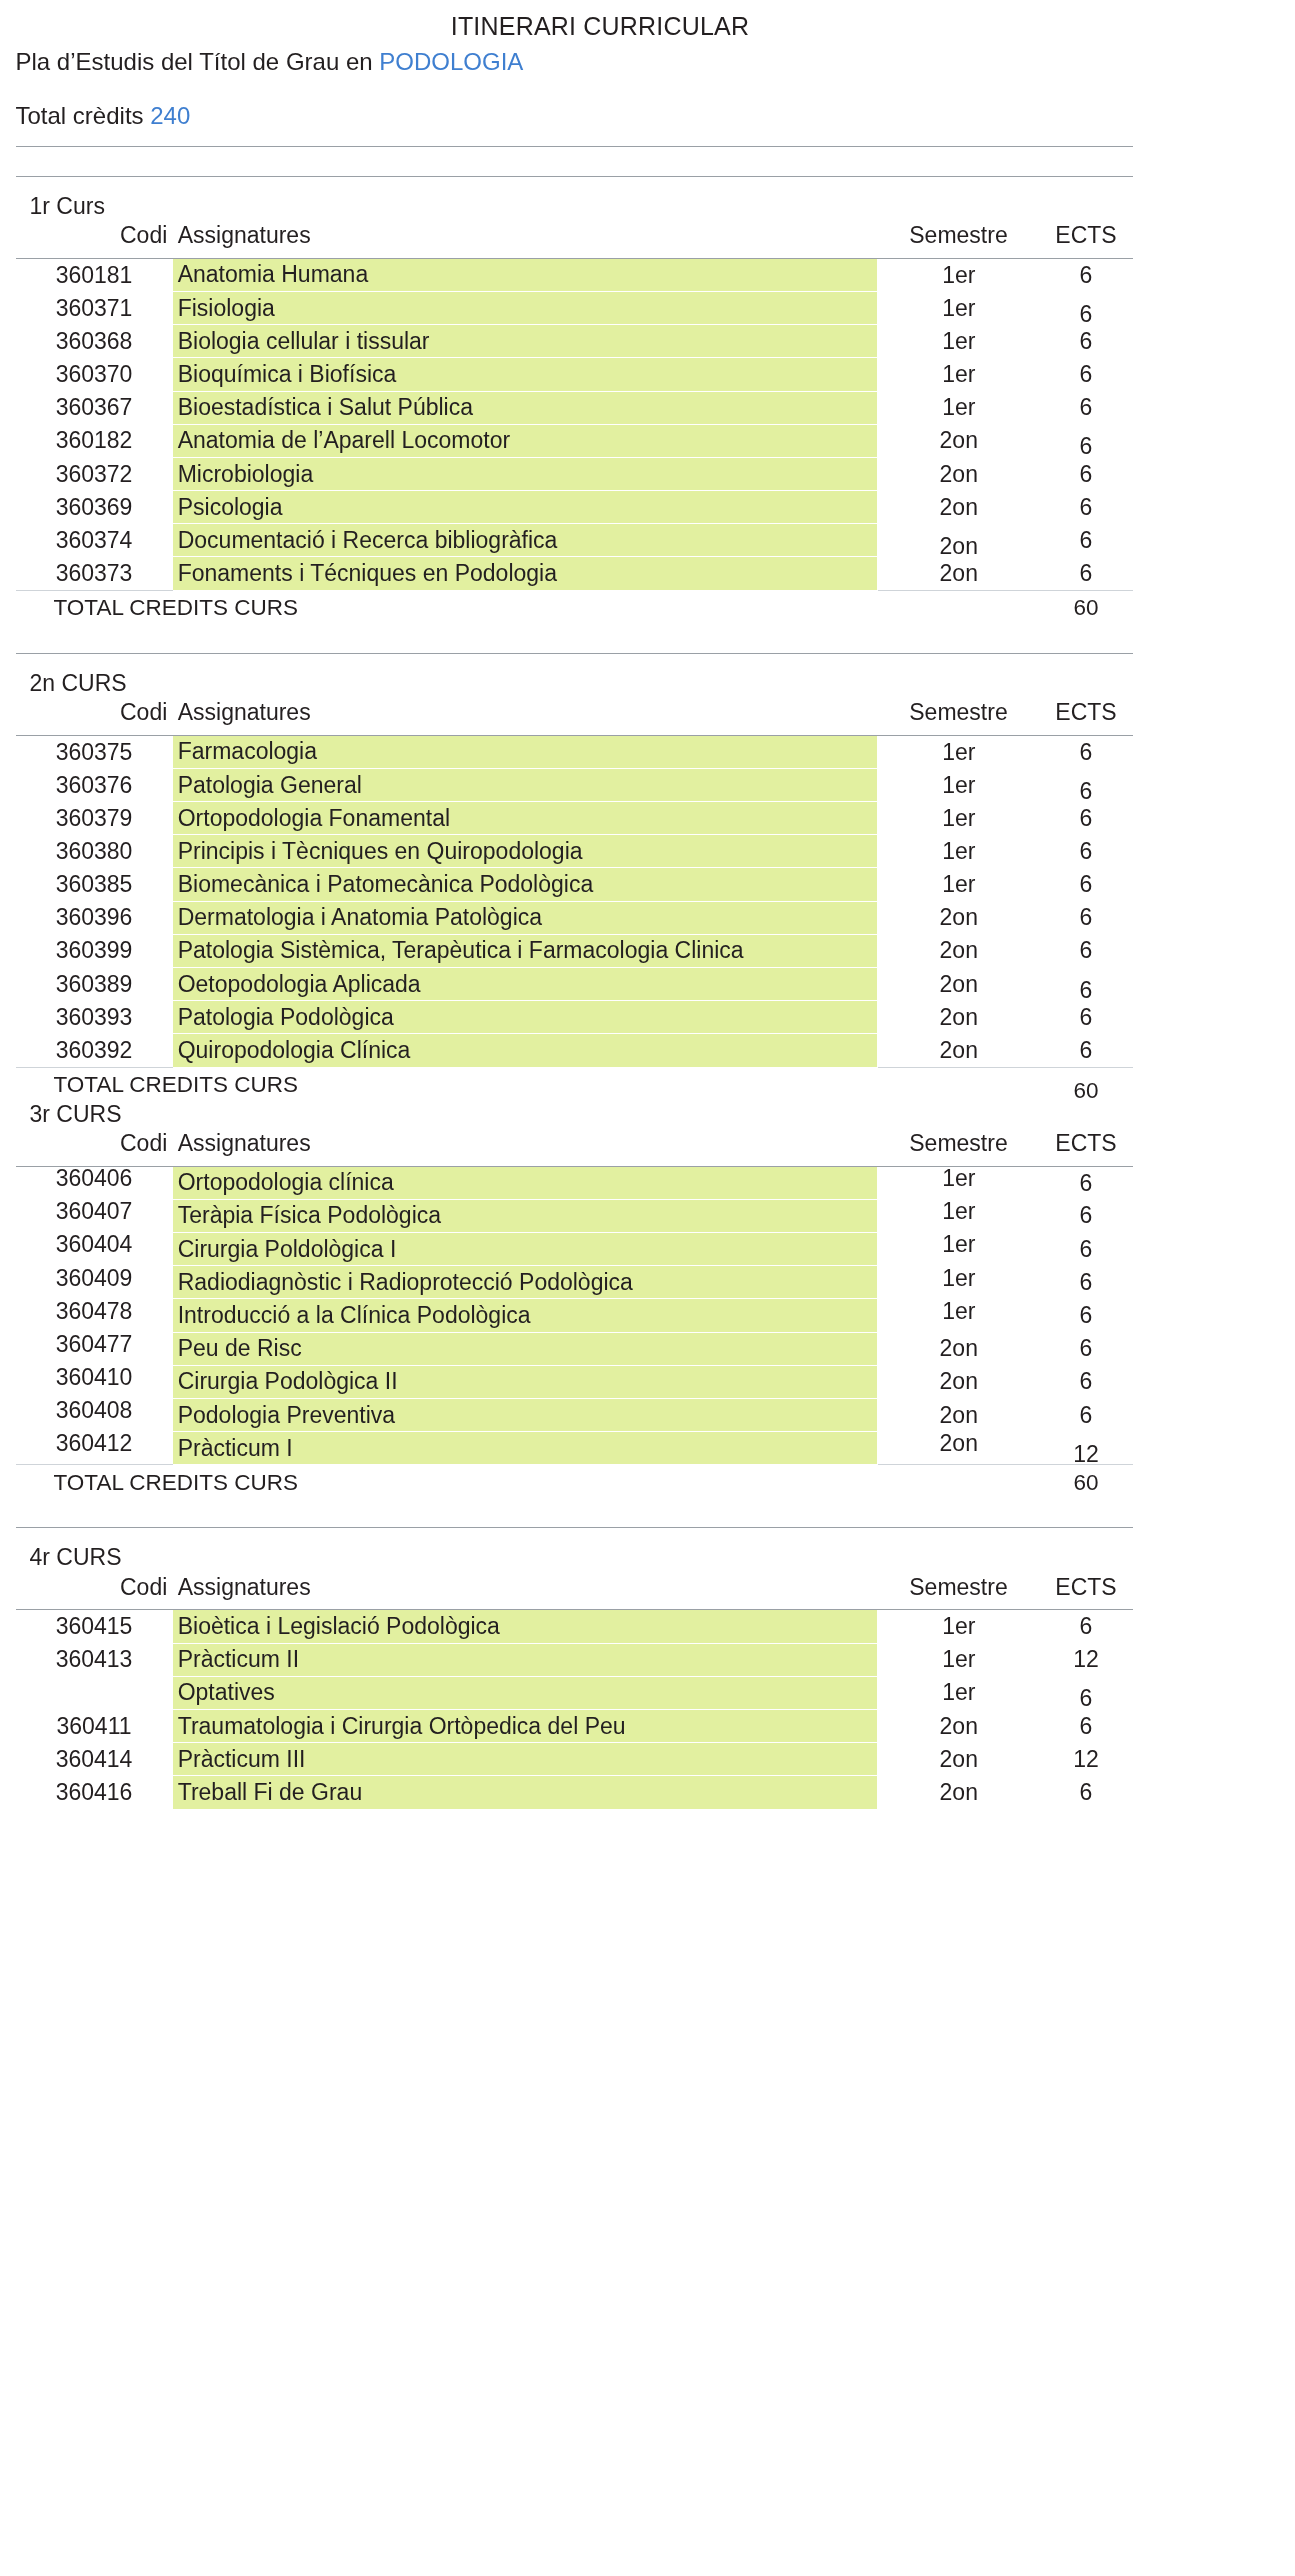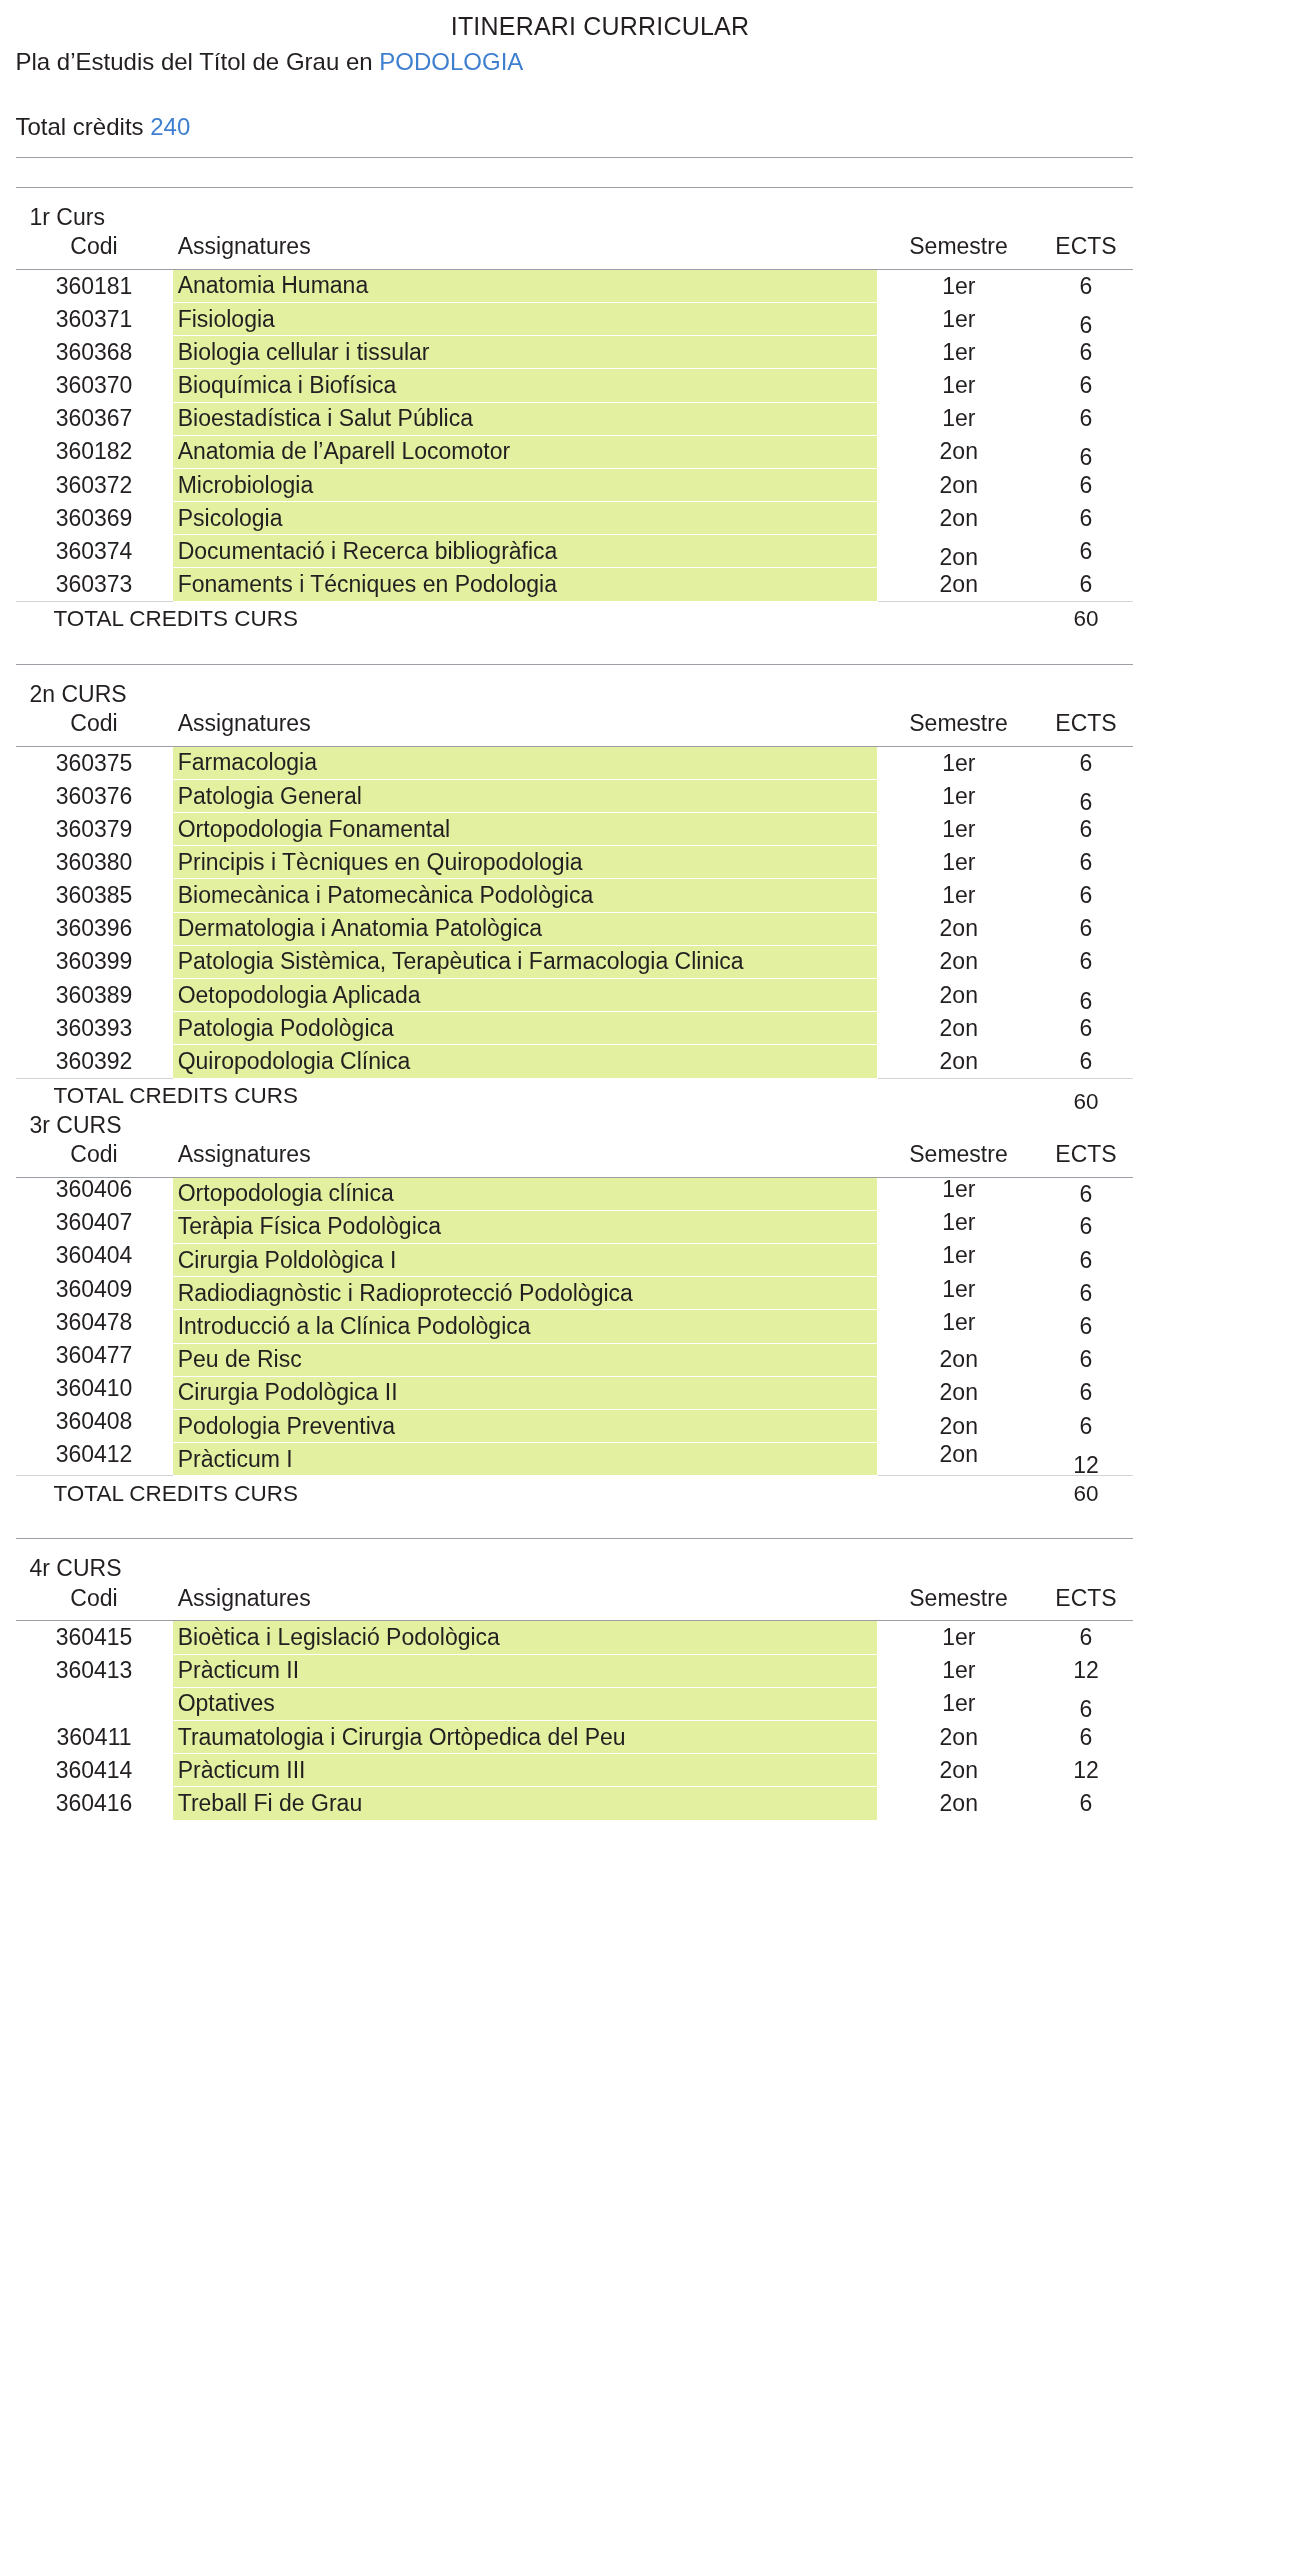--- a/index.html
+++ b/index.html
@@ -28,21 +28,21 @@
   }
   .plalinea {
     font-size: 24px;
     color: #231f20;
     margin-top: 7px;
   }
   .blue { color: #3f7fd0; }
   .totalcredits {
     font-size: 24px;
     color: #231f20;
-    margin-top: 37px;
+    margin-top: 26px;
     padding-bottom: 7px;
   }
 
   
   .curs-block { margin-top: 29px; }
   .curs-title {
     font-size: 23px;
     color: #231f20;
     padding-left: 14px;
     border-top: 1.7px solid #9aa0a6;
@@ -62,21 +62,21 @@
     font-size: 23px;
     color: #231f20;
     font-weight: normal;
     vertical-align: middle;
     padding: 2.6px 5.2px;
   }
   .grid thead th {
     border-bottom: 1.7px solid #9aa0a6;
     padding-bottom: 8.6px;
   }
-  .th-codi  { text-align: center;  padding-left: 40px; }
+  .th-codi  { text-align: right;  padding-left: 40px; }
   .th-assig { text-align: left;  padding-left: 24px; vertical-align: top; }
   .th-sem   { text-align: center; }
   .th-ects  { text-align: center; }
 
   .td-codi  { text-align: center; }
   .td-assig {
     background: #e2f0a0;
     padding-left: 22.5px;
     border-right: 0.9px solid #ffffff;
   }

